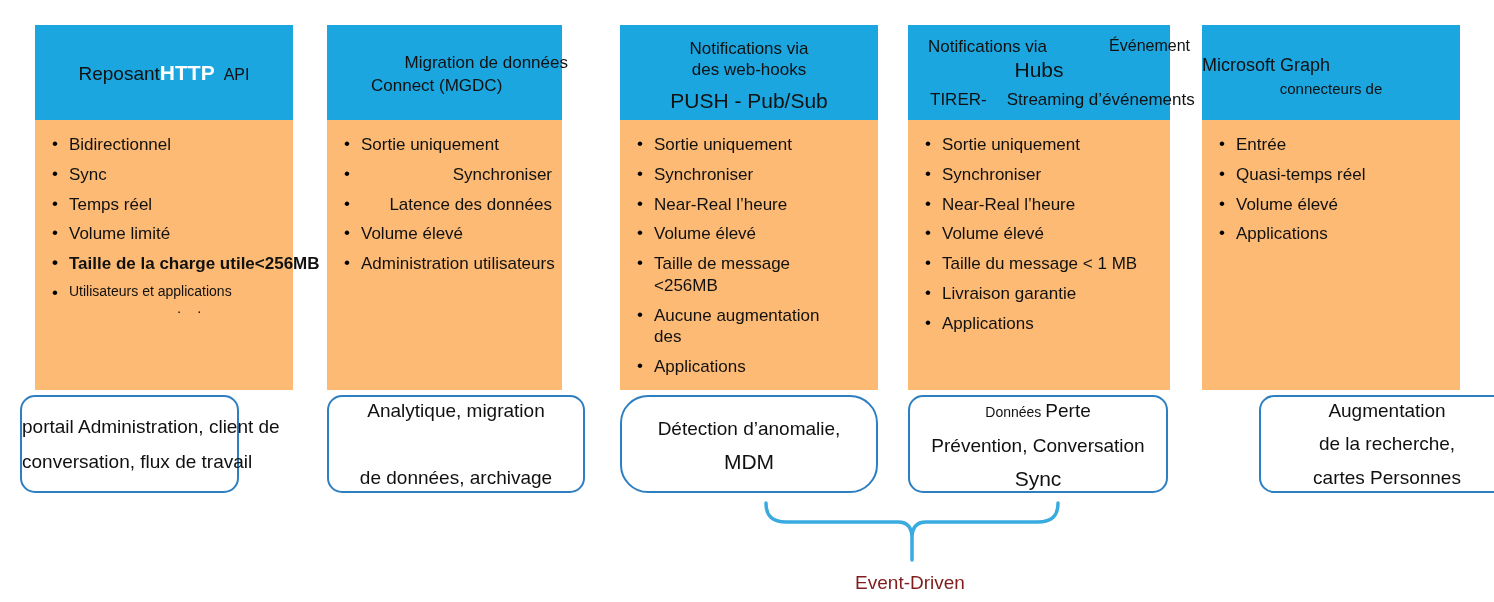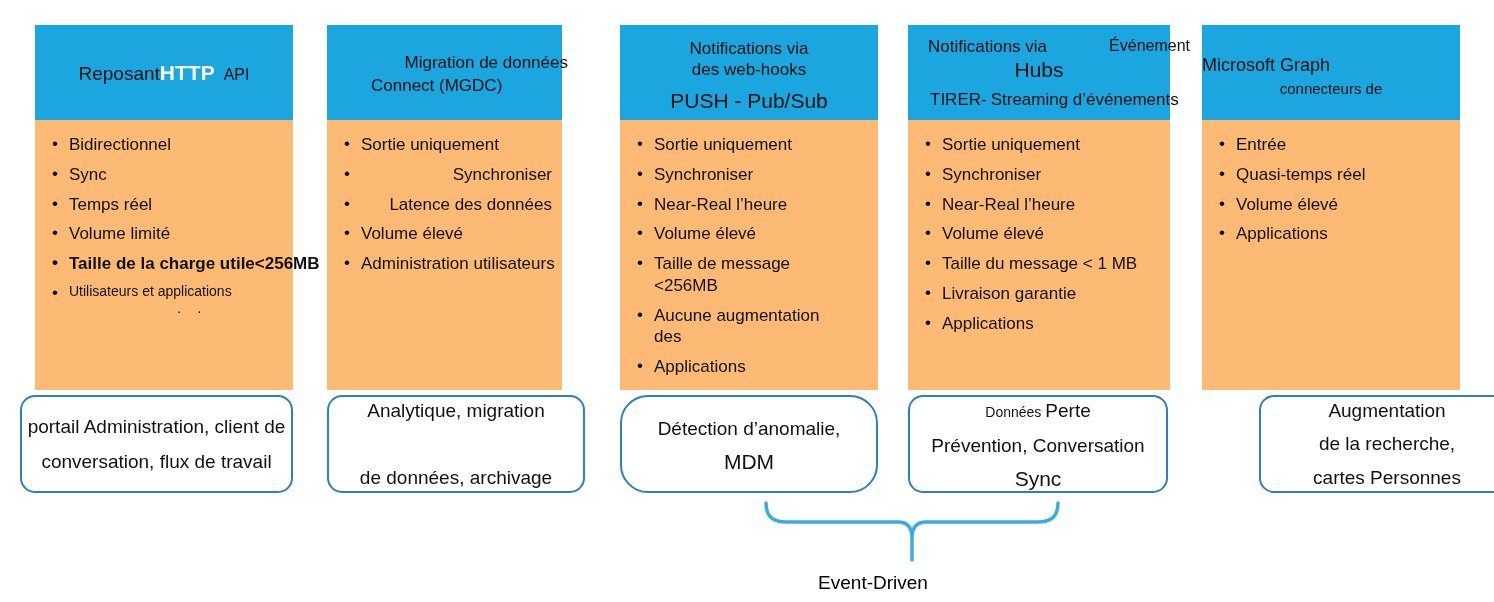--- a/index.html
+++ b/index.html
@@ -22,33 +22,33 @@
   .h1line .em{color:#fff;font-weight:bold;font-size:21px;}
   .h1line .post{font-size:16px;margin-left:9px;}
   .h2a{padding-top:28px;text-align:right;font-size:17px;white-space:nowrap;margin-right:-6px;}
   .h2b{padding-left:44px;font-size:17px;margin-top:3px;white-space:nowrap;}
   .h3a{padding-top:14px;text-align:center;font-size:17px;}
   .h3b{text-align:center;font-size:17px;margin-top:1px;}
   .h3c{text-align:center;font-size:21px;margin-top:9px;}
   .h4a{display:flex;justify-content:space-between;padding-top:12px;padding-left:20px;margin-right:-20px;font-size:17px;white-space:nowrap;}
   .h4a .ev{font-size:16px;}
   .h4b{text-align:center;font-size:21px;margin-top:1px;}
-  .h4c{display:flex;gap:4px;padding-left:22px;margin-right:-22px;font-size:17px;margin-top:8px;white-space:nowrap;}
+  .h4c{display:flex;gap:20px;padding-left:22px;margin-right:-22px;font-size:17px;margin-top:8px;white-space:nowrap;}
   .h5a{padding-top:30px;font-size:18px;}
   .h5b{text-align:center;font-size:15px;margin-top:4px;}
   
   .fbox{position:absolute;top:395px;height:98px;border:2px solid #2e7fc2;border-radius:15px;
         box-sizing:border-box;display:flex;flex-direction:column;justify-content:center;
         text-align:center;font-size:19px;line-height:1.85;background:#fff;overflow:visible;}
   .fbox .nw{white-space:nowrap;}
   .fbox .big{font-size:21px;line-height:1.5;}
   .fbox .mix .small{font-size:14px;margin-right:4px;}
   
   #bracket{position:absolute;left:758px;top:496px;width:304px;height:72px;}
-  #bracket-label{position:absolute;left:721px;top:572px;width:304px;text-align:center;font-size:19px;color:#000000;}
+  #bracket-label{position:absolute;left:758px;top:572px;width:304px;text-align:center;font-size:19px;color:#7f1d1d;}
 </style>
 </head>
 <body>
 
 <div id="canvas">
 
   <div class="col" style="left:35px;width:258px;">
     <div class="hdr">
       <div class="h1line"><span>Reposant</span><span class="em">HTTP</span><span class="post">API</span></div>
     </div>
@@ -57,21 +57,21 @@
         <li>Bidirectionnel</li>
         <li>Sync</li>
         <li>Temps réel</li>
         <li>Volume limité</li>
         <li style="white-space:nowrap;font-weight:bold;">Taille de la charge utile&lt;256MB</li>
         <li class="sm">Utilisateurs et applications</li>
       </ul>
       <div class="dots">. .</div>
     </div>
   </div>
-  <div class="fbox" style="left:20px;width:273px;">
+  <div class="fbox" style="left:20px;width:219px;">
     <div class="nw">portail Administration, client de</div>
     <div class="nw">conversation, flux de travail</div>
   </div>
 
   <div class="col" style="left:327px;width:235px;">
     <div class="hdr">
       <div class="h2a">Migration de données</div>
       <div class="h2b">Connect (MGDC)</div>
     </div>
     <div class="bodybox">

